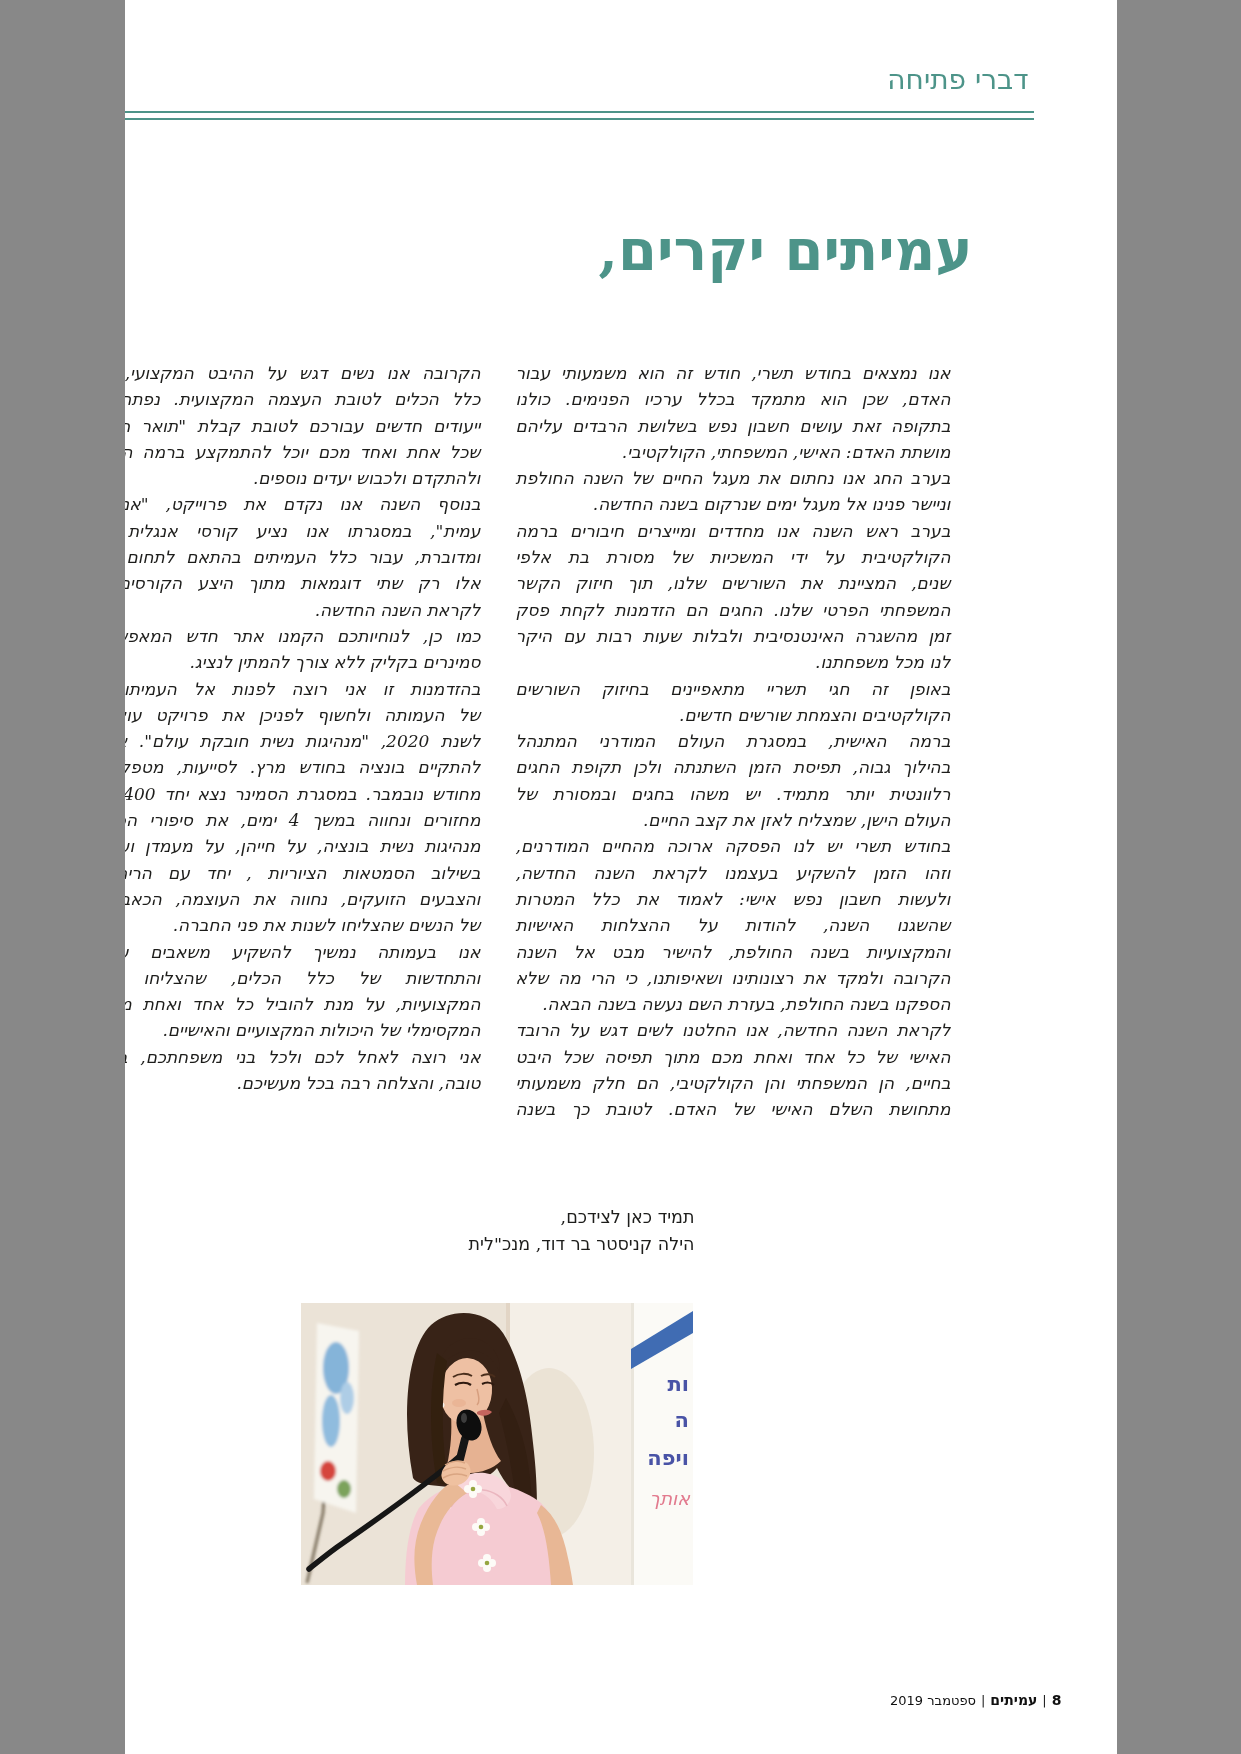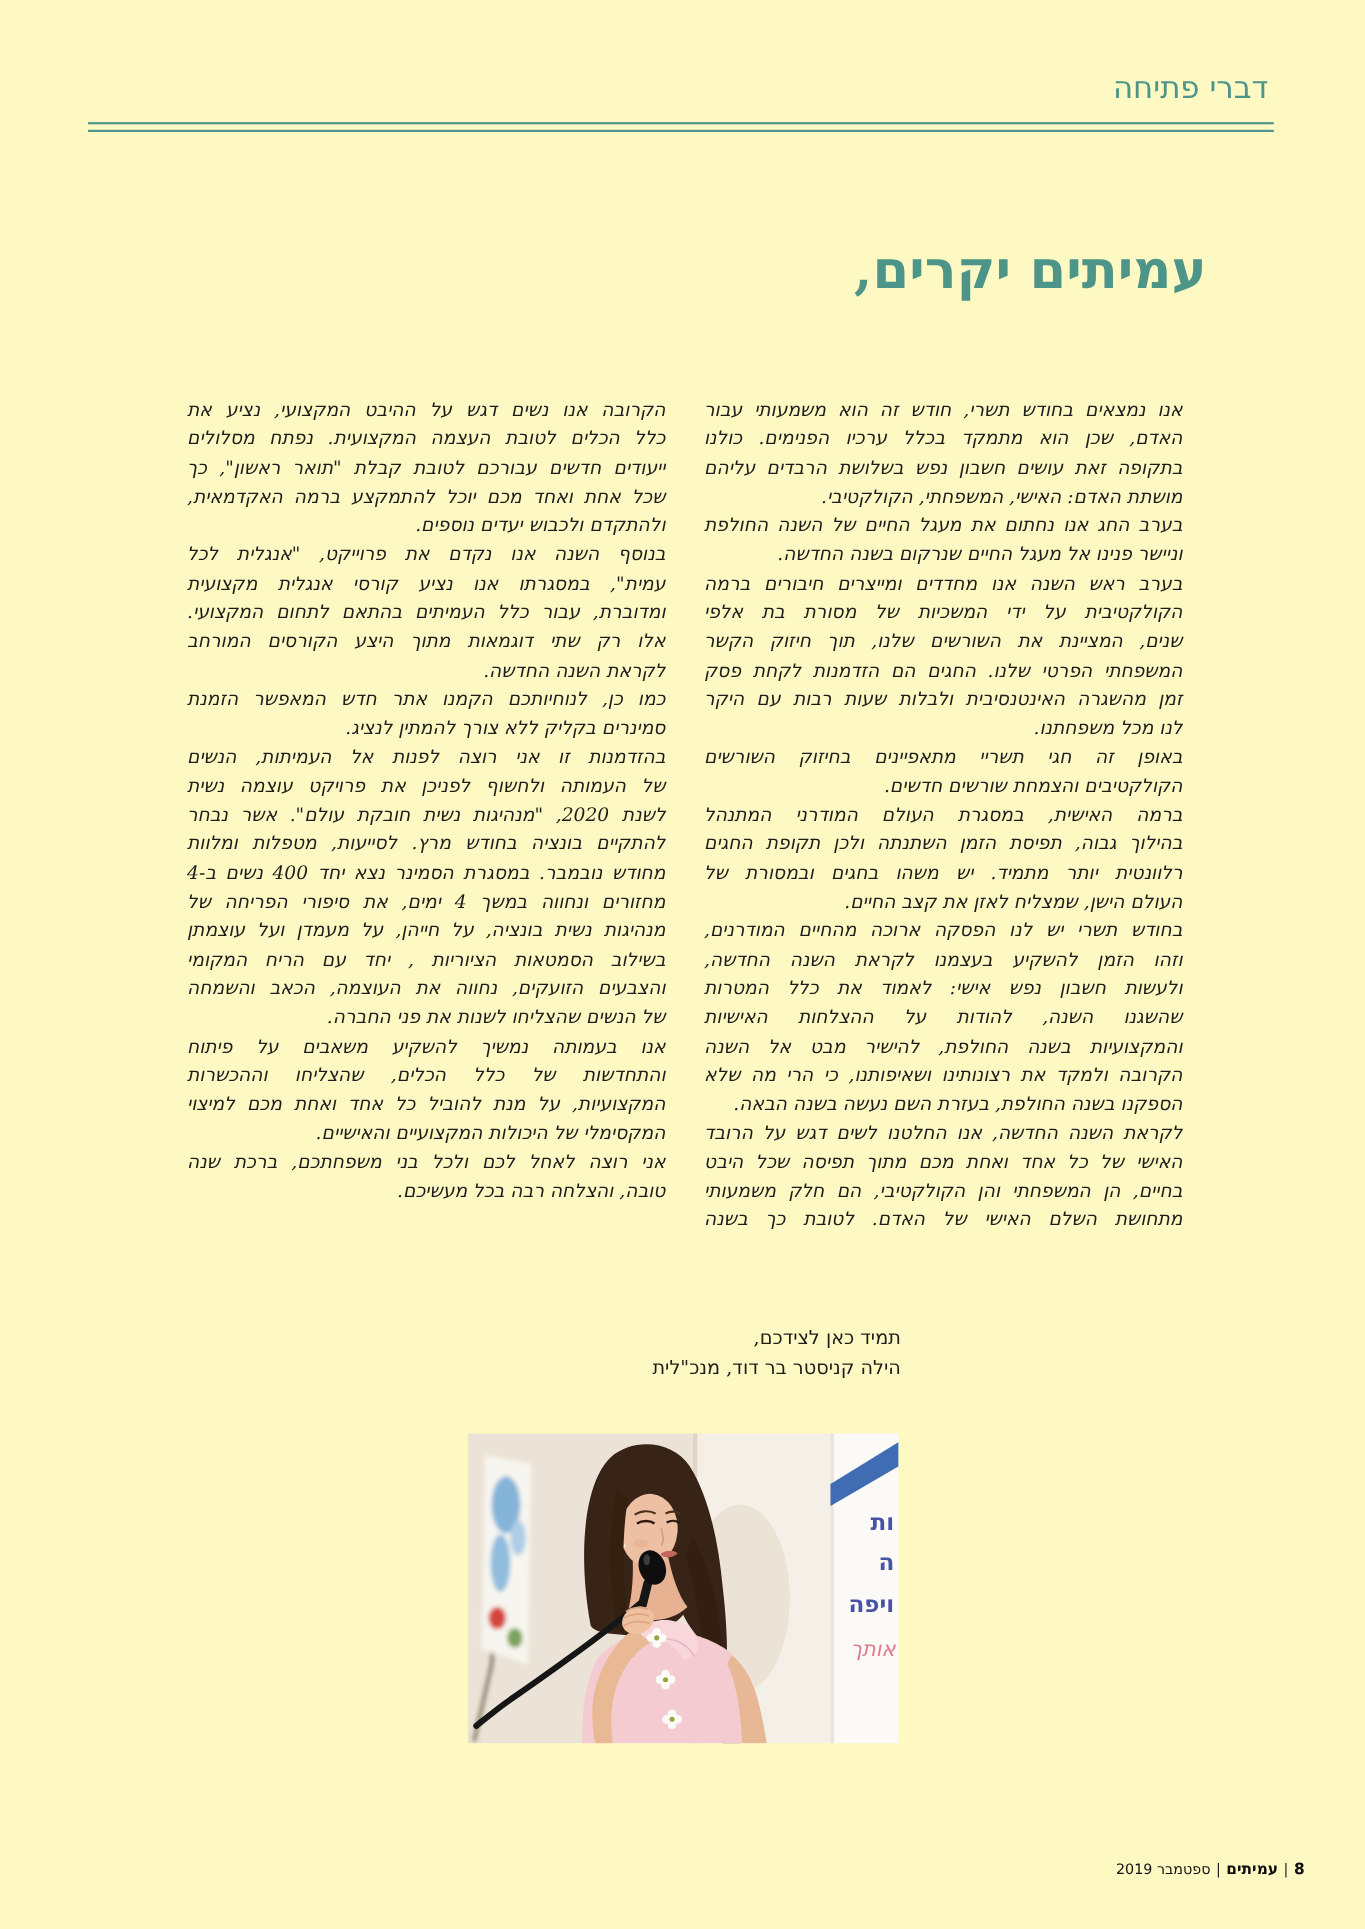--- a/index.html
+++ b/index.html
@@ -1,39 +1,39 @@
 <!DOCTYPE html>
 <html lang="he"><head>
 <meta charset="utf-8">
 <style>
   html,body{margin:0;padding:0;background:#888;}
   .page{
     position:relative;
-    width:1241px;height:1754px;
+    width:992px;height:1754px;
     margin:0 auto;
-    background:#fef9c3;
+    background:#ffffff;
     direction:rtl;
     font-family:"DejaVu Serif","DejaVu Sans",serif;
     overflow:hidden;
   }
   .kicker{
     position:absolute;top:66px;right:88px;
     font-size:28px;line-height:1;
     color:#4d9489;
     font-family:"DejaVu Serif","DejaVu Sans",serif;
   }
   .double-rule{
     position:absolute;top:111px;right:83px;
     width:1078px;height:5px;
     border-top:2px solid #4d9489;
     border-bottom:2px solid #4d9489;
   }
   .main-title{
     position:absolute;top:222px;right:144px;
-    font-size:48px;line-height:1;font-weight:bold;
+    font-size:56px;line-height:1;font-weight:bold;
     color:#4d9489;
     font-family:"DejaVu Serif","DejaVu Sans",serif;
   }
   .column{
     position:absolute;top:360px;width:435px;
     font-size:17px;line-height:26.3px;
     color:#1d1d1b;
     font-style:italic;
   }
   #col-right{right:166px;}
@@ -68,21 +68,21 @@
   <div class="double-rule"></div>
 
   <h1 class="main-title" style="margin:0;">עמיתים יקרים,</h1>
 
   <div class="column" id="col-right">
       <div class="line">אנו נמצאים בחודש תשרי, חודש זה הוא משמעותי עבור</div>
       <div class="line">האדם, שכן הוא מתמקד בכלל ערכיו הפנימים. כולנו</div>
       <div class="line">בתקופה זאת עושים חשבון נפש בשלושת הרבדים עליהם</div>
       <div class="line end">מושתת האדם: האישי, המשפחתי, הקולקטיבי.</div>
       <div class="line">בערב החג אנו נחתום את מעגל החיים של השנה החולפת</div>
-      <div class="line end">וניישר פנינו אל מעגל החיים שנרקום בשנה החדשה.</div>
+      <div class="line end">וניישר פנינו אל מעגל ימים שנרקום בשנה החדשה.</div>
       <div class="line">בערב ראש השנה אנו מחדדים ומייצרים חיבורים ברמה</div>
       <div class="line">הקולקטיבית על ידי המשכיות של מסורת בת אלפי</div>
       <div class="line">שנים, המציינת את השורשים שלנו, תוך חיזוק הקשר</div>
       <div class="line">המשפחתי הפרטי שלנו. החגים הם הזדמנות לקחת פסק</div>
       <div class="line">זמן מהשגרה האינטנסיבית ולבלות שעות רבות עם היקר</div>
       <div class="line end">לנו מכל משפחתנו.</div>
       <div class="line">באופן זה חגי תשריי מתאפיינים בחיזוק השורשים</div>
       <div class="line end">הקולקטיבים והצמחת שורשים חדשים.</div>
       <div class="line">ברמה האישית, במסגרת העולם המודרני המתנהל</div>
       <div class="line">בהילוך גבוה, תפיסת הזמן השתנתה ולכן תקופת החגים</div>

